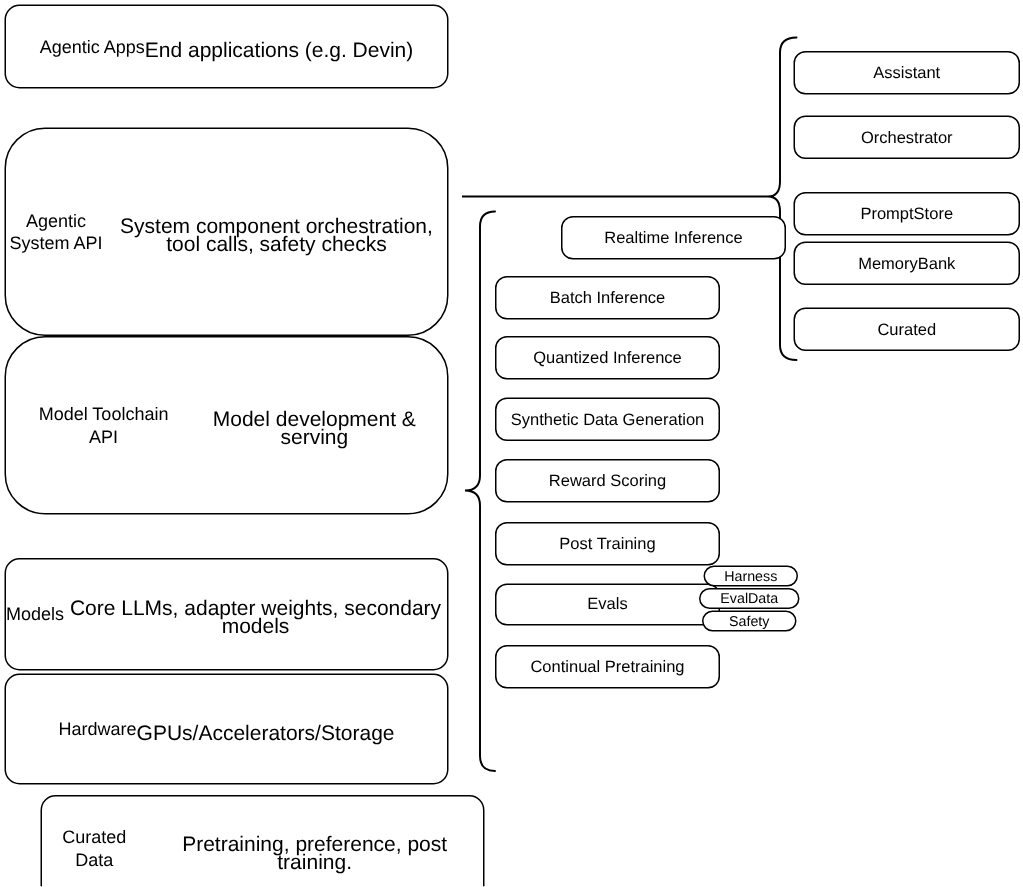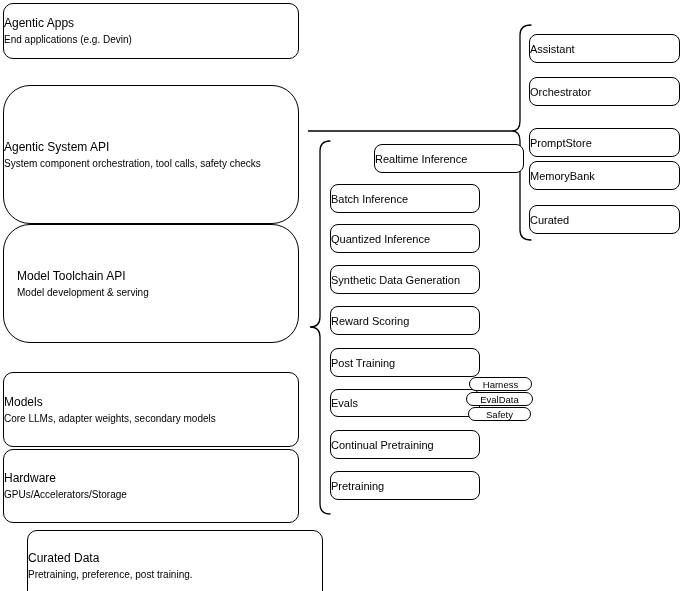--- a/index.html
+++ b/index.html
@@ -21,40 +21,40 @@
     top: 0;
     left: 0;
     z-index: 1;
   }
   .box {
     position: absolute;
     box-sizing: border-box;
     background: #ffffff;
     border: 1.3px solid #000000;
     display: flex;
-    flex-direction: column;
-    align-items: flex-start;
+    flex-direction: row;
+    align-items: center;
     justify-content: center;
     text-align: center;
     z-index: 2;
   }
   .layer {
     left: 3px;
     width: 296px;
     border-radius: 10px;
   }
   .layer.big {
     border-radius: 27px;
   }
   .layer .title {
     font-size: 12px;
     line-height: 15px;
   }
   .layer .subtitle {
-    font-size: 10px;
+    font-size: 14px;
     line-height: 12px;
     margin-top: 3px;
   }
   .mid {
     left: 330px;
     width: 150px;
     height: 29px;
     border-radius: 8px;
     font-size: 11px;
   }
@@ -123,21 +123,20 @@
   </div>
 
   <div class="box mid" style="top:144px;margin-left:44px;">Realtime Inference</div>
   <div class="box mid" style="top:184px;">Batch Inference</div>
   <div class="box mid" style="top:224px;">Quantized Inference</div>
   <div class="box mid" style="top:265px;">Synthetic Data Generation</div>
   <div class="box mid" style="top:306px;">Reward Scoring</div>
   <div class="box mid" style="top:348px;">Post Training</div>
   <div class="box mid" style="top:389px;height:28px;">Evals</div>
   <div class="box mid" style="top:430px;">Continual Pretraining</div>
-  <div class="box mid" style="top:471px;">Pretraining</div>
 
   <div class="pill" style="left:469px;top:377px;width:63px;height:14px;">Harness</div>
   <div class="pill" style="left:466px;top:392px;width:67px;height:14px;">EvalData</div>
   <div class="pill" style="left:468px;top:407px;width:63px;height:14px;">Safety</div>
 
   <div class="box right" style="top:34px;">Assistant</div>
   <div class="box right" style="top:77px;">Orchestrator</div>
   <div class="box right" style="top:128px;">PromptStore</div>
   <div class="box right" style="top:161px;">MemoryBank</div>
   <div class="box right" style="top:205px;">Curated</div>

